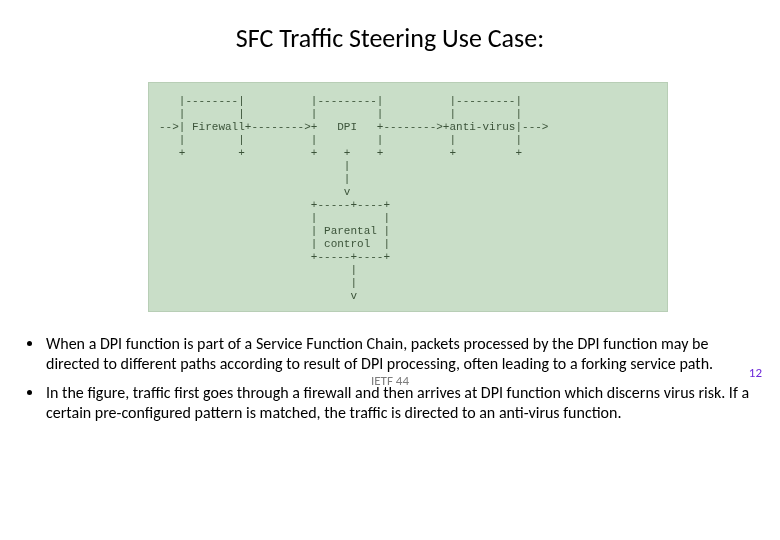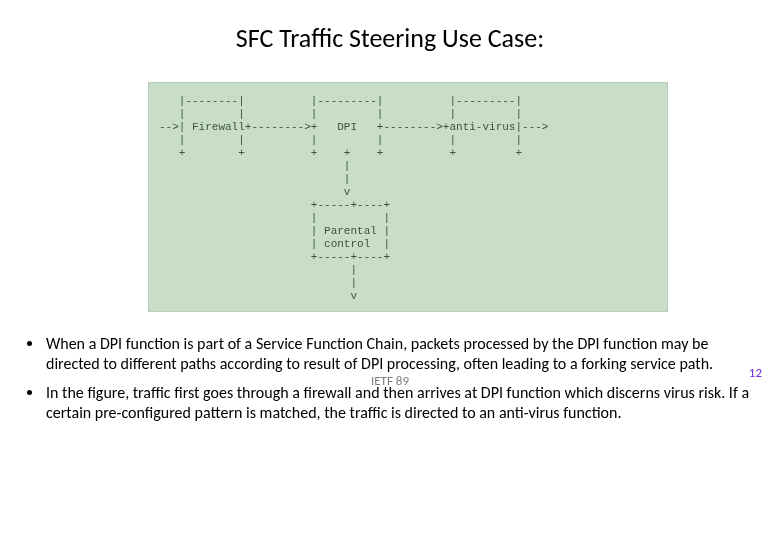--- a/index.html
+++ b/index.html
@@ -103,16 +103,16 @@
                              |
                              v</span></div>
 
   <div class="bullets">
     <ul>
       <li>When a DPI function is part of a Service Function Chain, packets processed by the DPI function may be directed to different paths according to result of DPI processing,  often leading to a forking service path.</li>
       <li>In the figure, traffic first goes through a firewall and then arrives at DPI function which discerns virus risk. If a certain pre-configured pattern is matched, the traffic is directed to an anti-virus function.</li>
     </ul>
   </div>
 
-  <div class="footer-center">IETF 89</div>
+  <div class="footer-center">IETF 44</div>
   <div class="footer-right">12</div>
 
 </div>
 
 </body></html>

